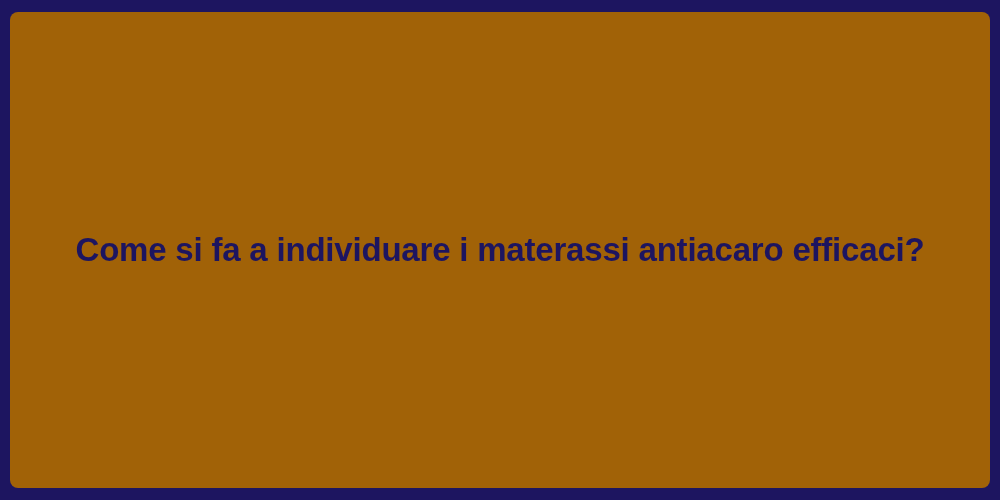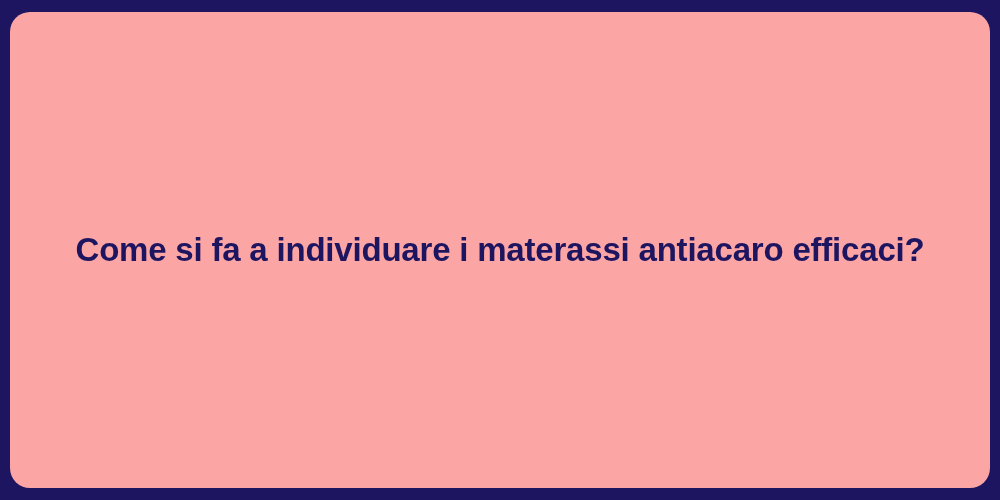--- a/index.html
+++ b/index.html
@@ -20,22 +20,22 @@
     width: 1000px;
     height: 500px;
     background: #1d1560;
     padding: 12px 10px;
   }
 
   .card {
     box-sizing: border-box;
     width: 100%;
     height: 100%;
-    background: #fca5a5;
-    border-radius: 20px;
+    background: #a16207;
+    border-radius: 8px;
     display: flex;
     align-items: center;
     justify-content: center;
     text-align: center;
     padding: 0 30px;
   }
 
   .card-title {
     margin: 0;
     font-family: "Liberation Sans", sans-serif;

